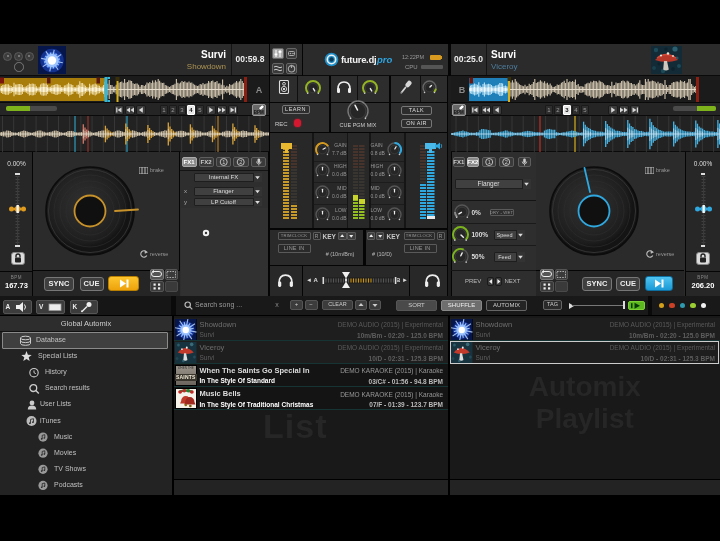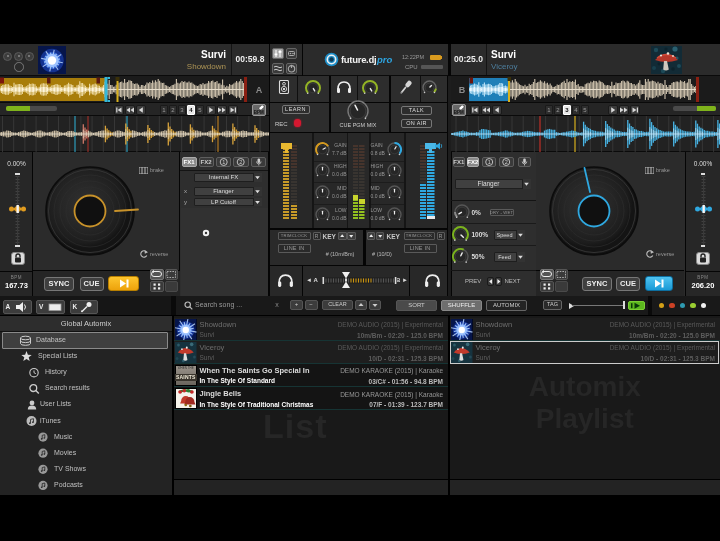--- a/index.html
+++ b/index.html
@@ -2073,21 +2073,21 @@
     <path d="M6 13 a4.5 5 0 0 1 9 0 l1 2.5 h-11 Z" fill="#c03a2a"></path>
     <path d="M10 14 a4.5 5 0 0 1 9 0 l1 2.5 h-11 Z" fill="#a02a20"></path>
     <circle cx="10.5" cy="17" r="1.3" fill="#8a6a10"></circle>
     <circle cx="15" cy="18" r="1.3" fill="#7a5a0a"></circle>
     <path d="M4 4 Q10 1 17 4" stroke="#2e7d32" stroke-width="2.5" fill="none"></path>
     <circle cx="5" cy="4" r="1.8" fill="#c62828"></circle>
     <circle cx="9" cy="2.8" r="1.8" fill="#c62828"></circle>
     <circle cx="13" cy="2.8" r="1.8" fill="#2e7d32"></circle>
     <circle cx="16.5" cy="4" r="1.8" fill="#c62828"></circle>
   </svg>
-<div style="position:absolute;left:199.5px;top:389.0px;width:150.97500000000002px;height:10px;font-size:7.5px;color:#ddd;line-height:10px;font-weight:bold;">Jingle Bells</div>
+<div style="position:absolute;left:199.5px;top:389.0px;width:150.97500000000002px;height:10px;font-size:7.5px;color:#ddd;line-height:10px;font-weight:bold;">Music Bells</div>
 <div style="position:absolute;left:199.5px;top:399.5px;width:150.97500000000002px;height:9px;font-size:6.5px;color:#fff;line-height:9px;font-weight:bold;">In The Style Of Traditional Christmas</div>
 <div style="position:absolute;left:233.0px;top:389.5px;width:210px;height:9px;font-size:6.5px;color:#999;line-height:9px;text-align:right;">DEMO KARAOKE (2015) | Karaoke</div>
 <div style="position:absolute;left:233.0px;top:400.0px;width:210px;height:9px;font-size:6.5px;color:#bbb;line-height:9px;text-align:right;font-weight:bold;">07/F - 01:39 - 123.7 BPM</div>
 <div style="position:absolute;left:448px;top:316px;width:1.5px;height:179px;background:#000;"></div>
 <div style="position:absolute;left:449.5px;top:316px;width:270.5px;height:179px;background:#191919;"></div>
 <div style="position:absolute;left:449.5px;top:370px;width:270.5px;height:34px;font-size:28px;color:#262626;line-height:34px;text-align:center;font-weight:bold;">Automix</div>
 <div style="position:absolute;left:449.5px;top:402px;width:270.5px;height:34px;font-size:28px;color:#262626;line-height:34px;text-align:center;font-weight:bold;">Playlist</div>
 <div style="position:absolute;left:449.5px;top:317.7px;width:270.5px;height:23.1px;background:#1e1e1e;border-bottom:1px solid #163434;"></div>
 <div style="position:absolute;left:451.0px;top:318.7px;width:21.5px;height:21px;background:#04103a;border:1px solid #000;overflow:hidden;"></div>
 <svg width="21.5" height="21" viewBox="0 0 21.5 21" style="position:absolute;left:451.0px;top:318.7px">

